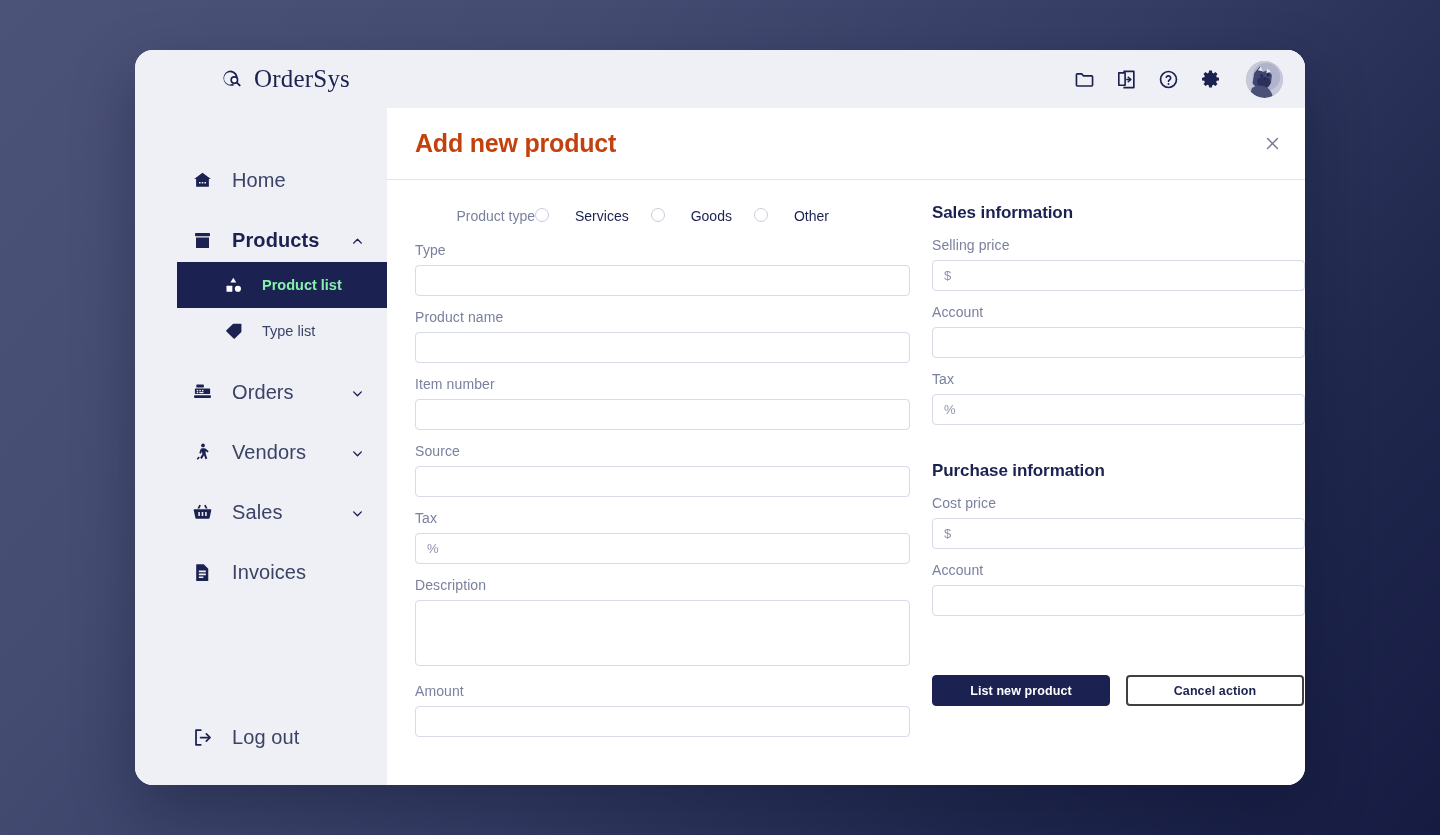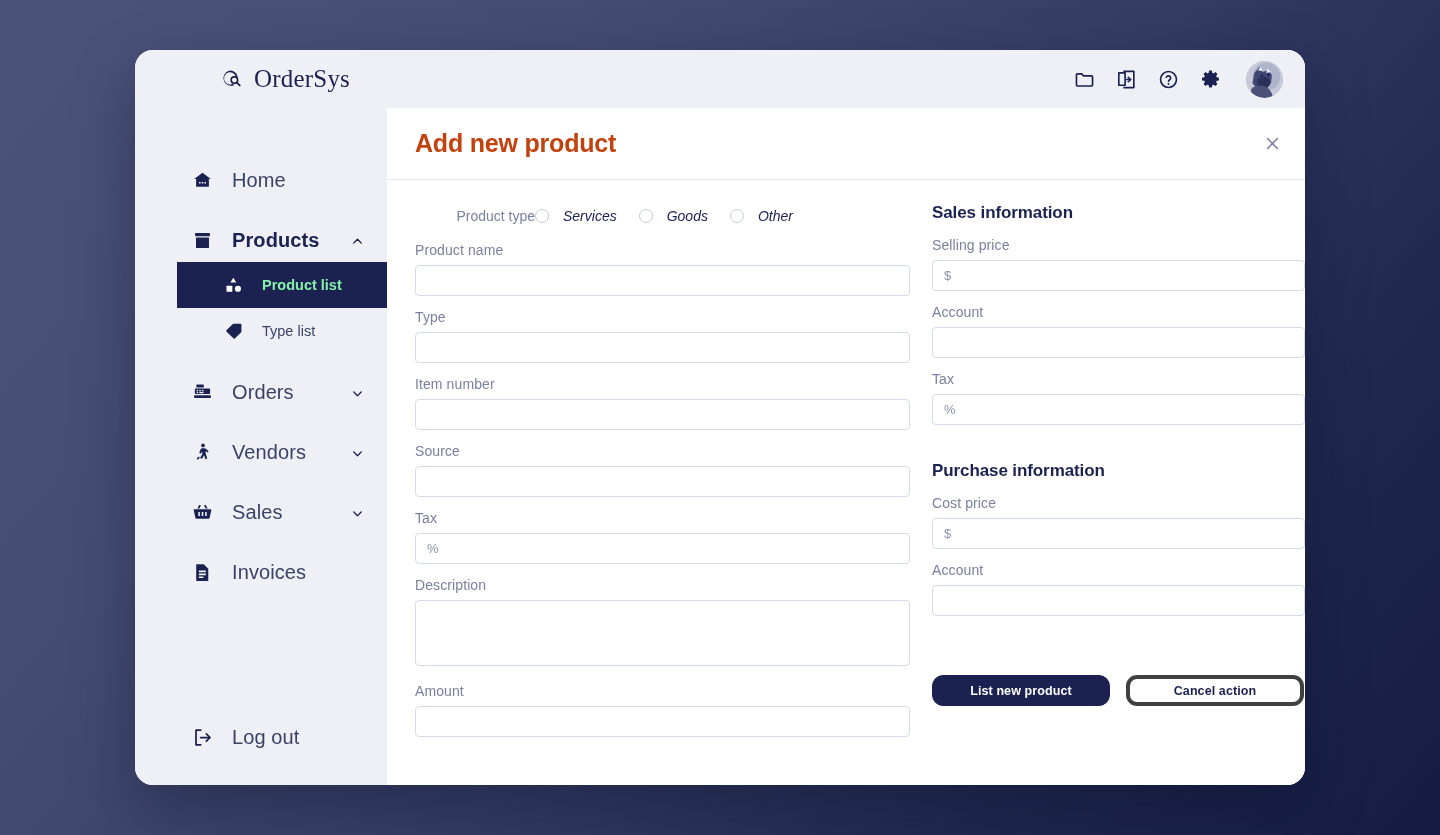--- a/index.html
+++ b/index.html
@@ -197,25 +197,23 @@
   }
   .type-label {
     font-size: 14px;
     color: #7a819e;
     width: 120px;
     flex: 0 0 120px;
     text-align: right;
   }
   .radio-opt {
     display: flex;
-    align-items: center;
-    gap: 14px;
+    gap: 26px;
     margin-right: 22px;
     cursor: pointer;
-    font-style: italic;
   }
   .radio-dot {
     width: 14px; height: 14px;
     border-radius: 50%;
     border: 1.5px solid #c9ccdf;
     background: #ffffff;
     display: block;
   }
   .radio-text {
     font-size: 14px;
@@ -266,41 +264,41 @@
   }
   .section-title.second { margin-top: 36px; }
 
   .btn-row {
     display: flex;
     gap: 16px;
     margin-top: 59px;
   }
   .btn {
     height: 31px;
-    border-radius: 11px;
+    border-radius: 4px;
     font-family: "Liberation Sans", sans-serif;
     font-size: 12.5px;
     font-weight: bold;
     cursor: pointer;
     display: flex;
     align-items: center;
     justify-content: center;
     letter-spacing: 0.1px;
   }
   .btn-primary {
     width: 178px;
     background: #1b2150;
     color: #ffffff;
     border: 1px solid #1b2150;
   }
   .btn-secondary {
     width: 178px;
     background: #ffffff;
     color: #1b2150;
-    border: 4px solid #404040;
+    border: 2px solid #404040;
   }
 </style>
 </head>
 <body>
 
 <div class="app-window">
 
   <aside class="sidebar">
 
     <div class="brand">
@@ -525,26 +523,26 @@
             <span class="radio-text">Goods</span>
           </label>
 
           <label class="radio-opt">
             <span class="radio-dot"></span>
             <span class="radio-text">Other</span>
           </label>
         </div>
 
         <div class="field">
+          <label class="field-label">Type</label>
+          <input class="field-input" placeholder="" style="">
+        </div>
+
+        <div class="field">
           <label class="field-label">Product name</label>
-          <input class="field-input" placeholder="" style="">
-        </div>
-
-        <div class="field">
-          <label class="field-label">Type</label>
           <input class="field-input" placeholder="" style="">
         </div>
 
         <div class="field">
           <label class="field-label">Item number</label>
           <input class="field-input" placeholder="" style="">
         </div>
 
         <div class="field">
           <label class="field-label">Source</label>

